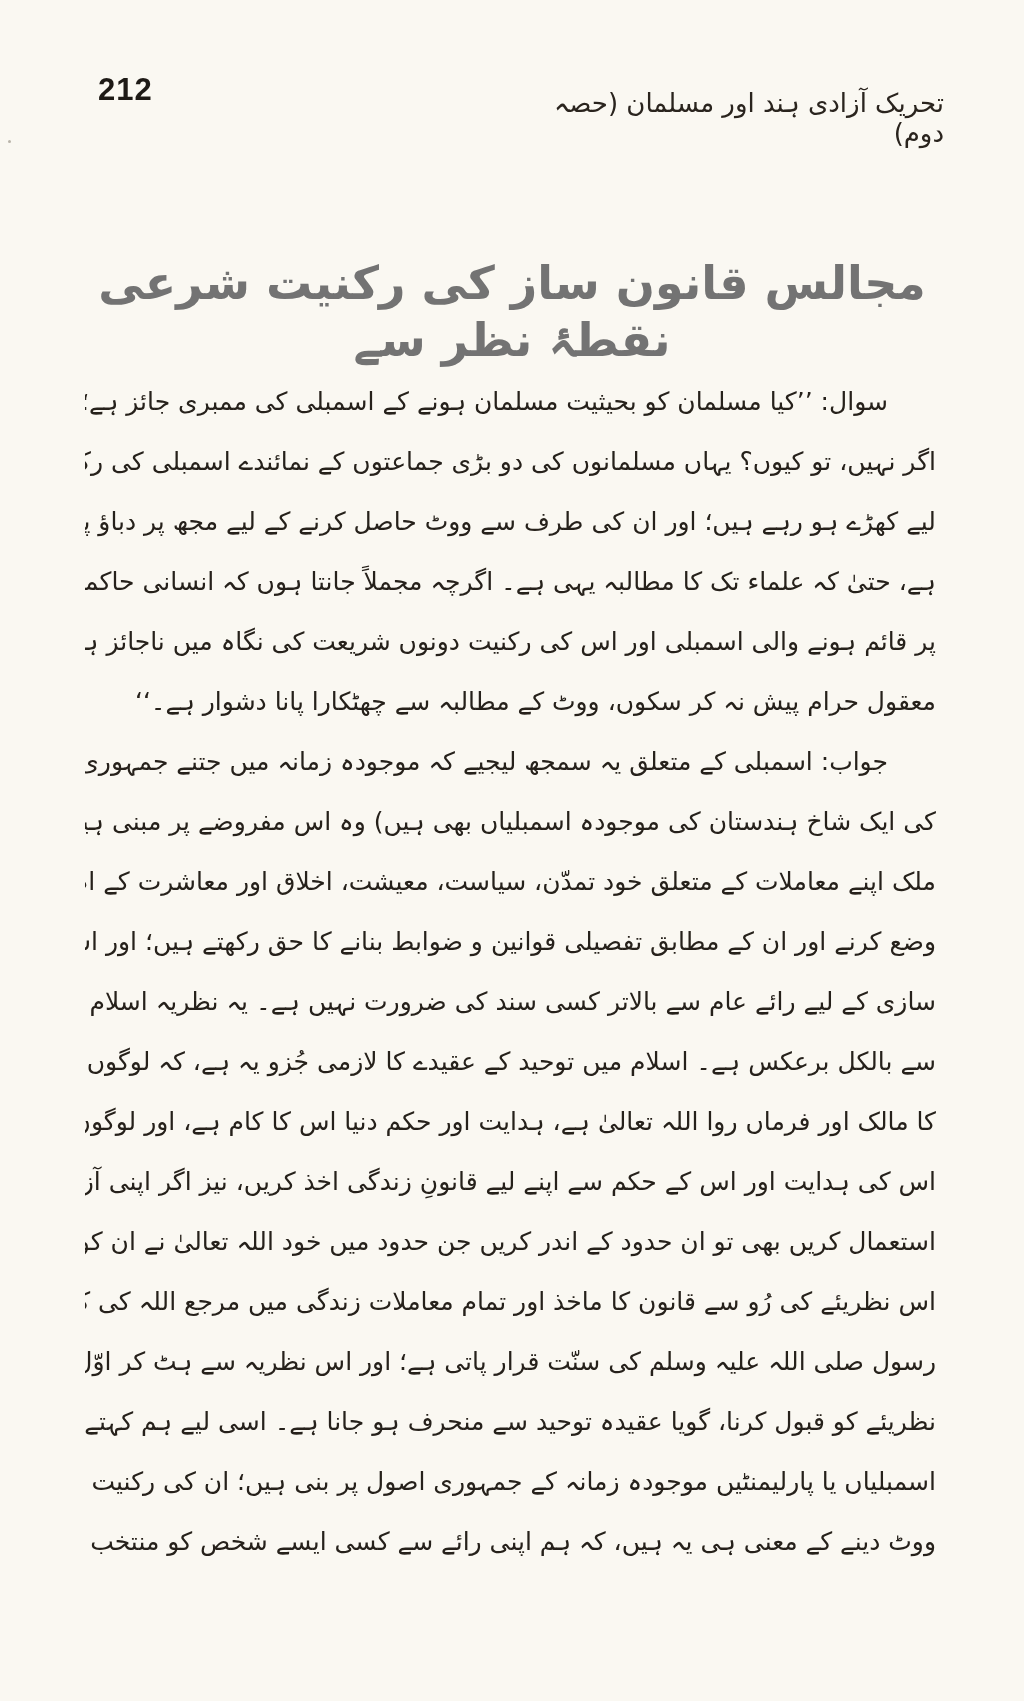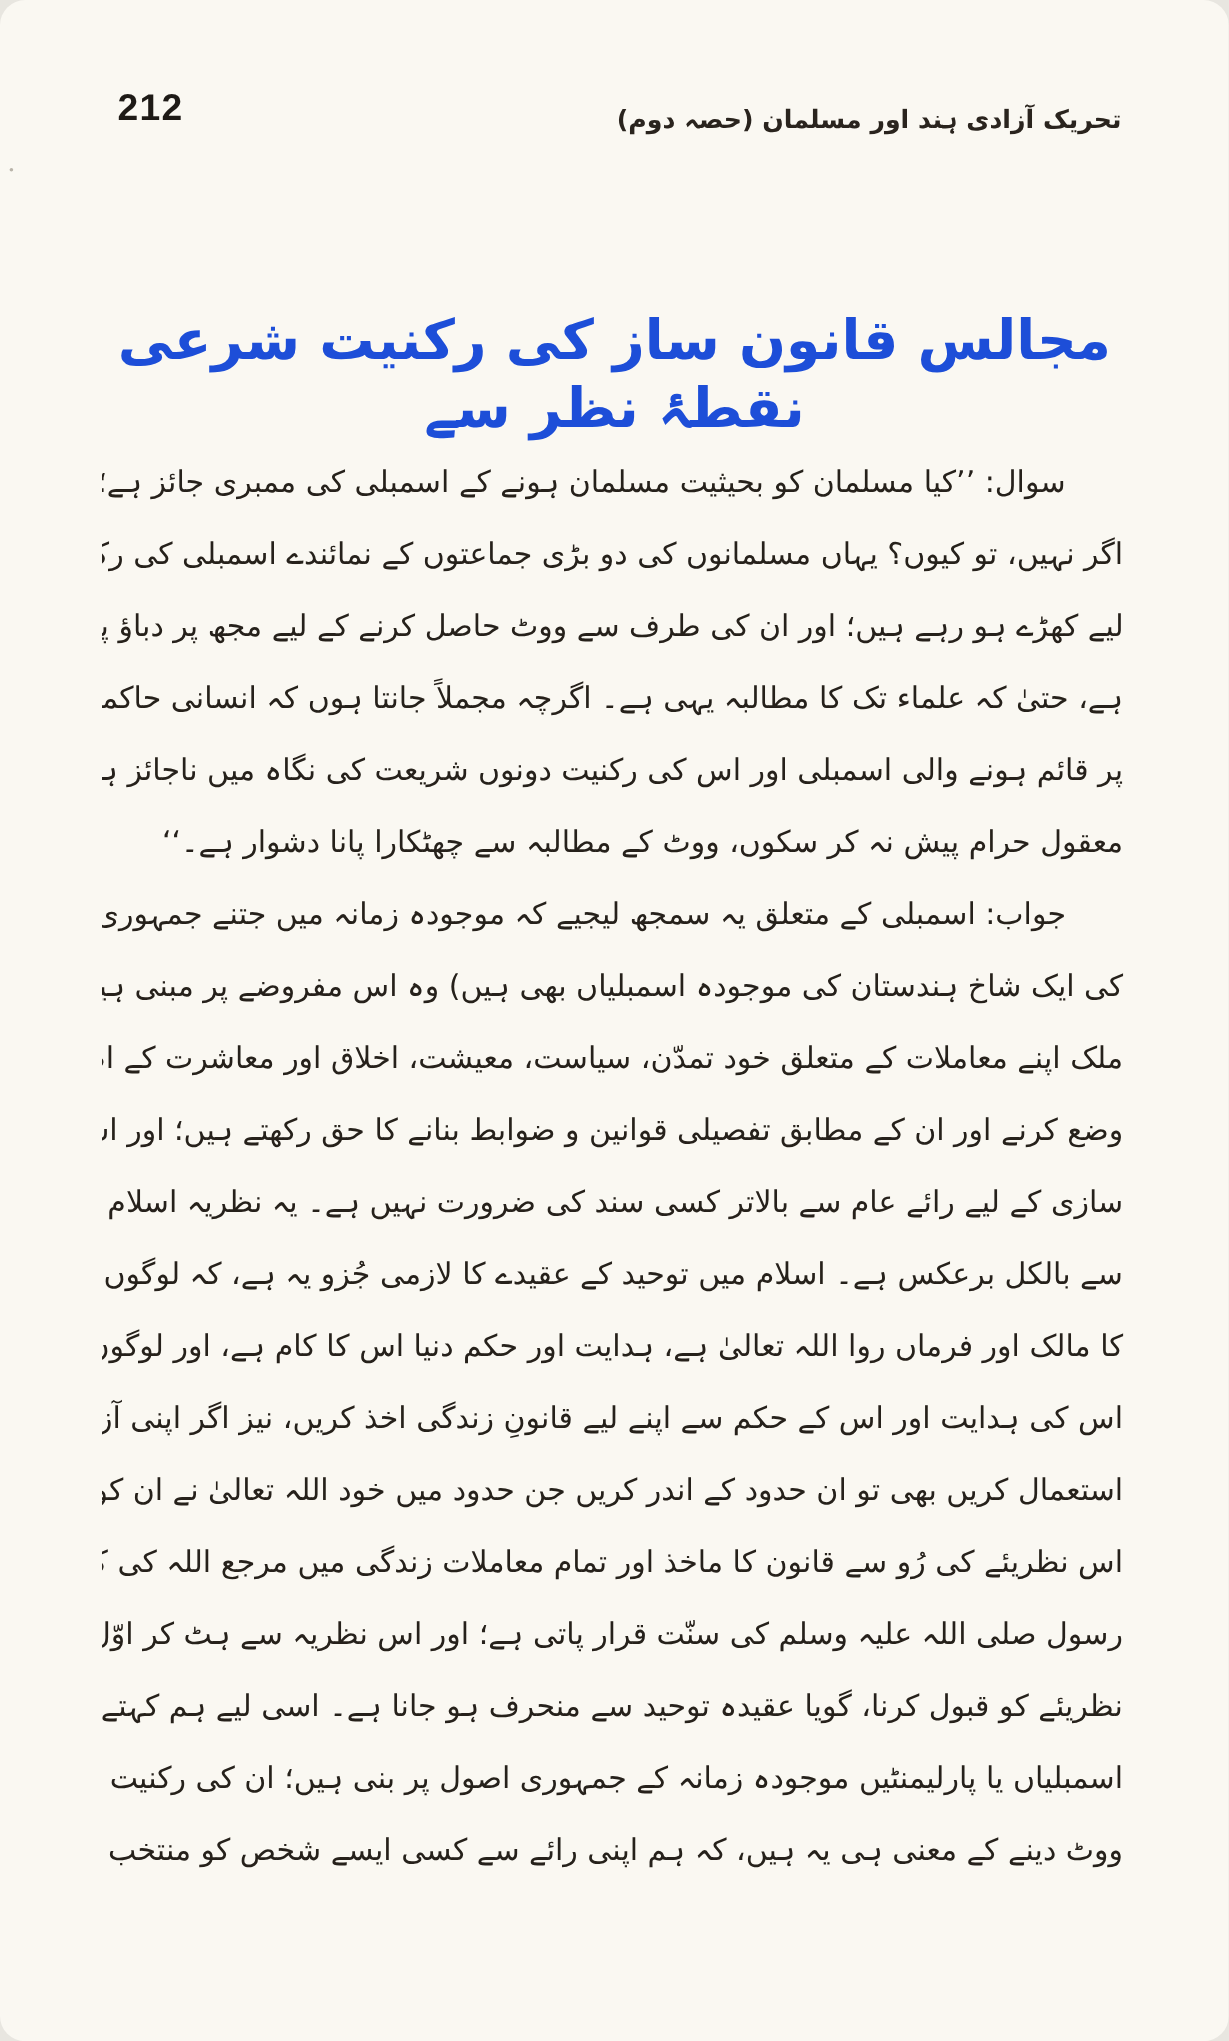--- a/index.html
+++ b/index.html
@@ -9,54 +9,53 @@
   }
   .page {
     position: relative;
     width: 1024px;
     height: 1701px;
     margin: 0 auto;
     background: #faf8f2;
     color: #241f1a;
     overflow: hidden;
     font-family: "DejaVu Sans", sans-serif;
-    border-radius: 21px;
   }
   .page-number {
     position: absolute;
     top: 72px;
     left: 98px;
     font-family: "Liberation Sans", sans-serif;
     font-size: 31px;
     font-weight: 600;
     letter-spacing: 1px;
     color: #1e1a16;
   }
   .running-head {
     position: absolute;
     top: 88px;
     right: 80px;
     width: 430px;
     direction: rtl;
-    text-align: left;
-    font-size: 21px;
-    font-weight: 700;
+    text-align: right;
+    font-size: 26px;
+    font-weight: 400;
     color: #2a241e;
   }
   .chapter-heading {
     position: absolute;
     top: 224px;
     left: 60px;
     right: 60px;
     direction: rtl;
     text-align: center;
     font-size: 46px;
     font-weight: 700;
     line-height: 1.25;
-    color: #1d4ed8;
+    color: #737373;
   }
   .body-text {
     position: absolute;
     top: 372px;
     left: 85px;
     right: 88px;
     direction: rtl;
     font-size: 25px;
     line-height: 60px;
     color: #26211b;

